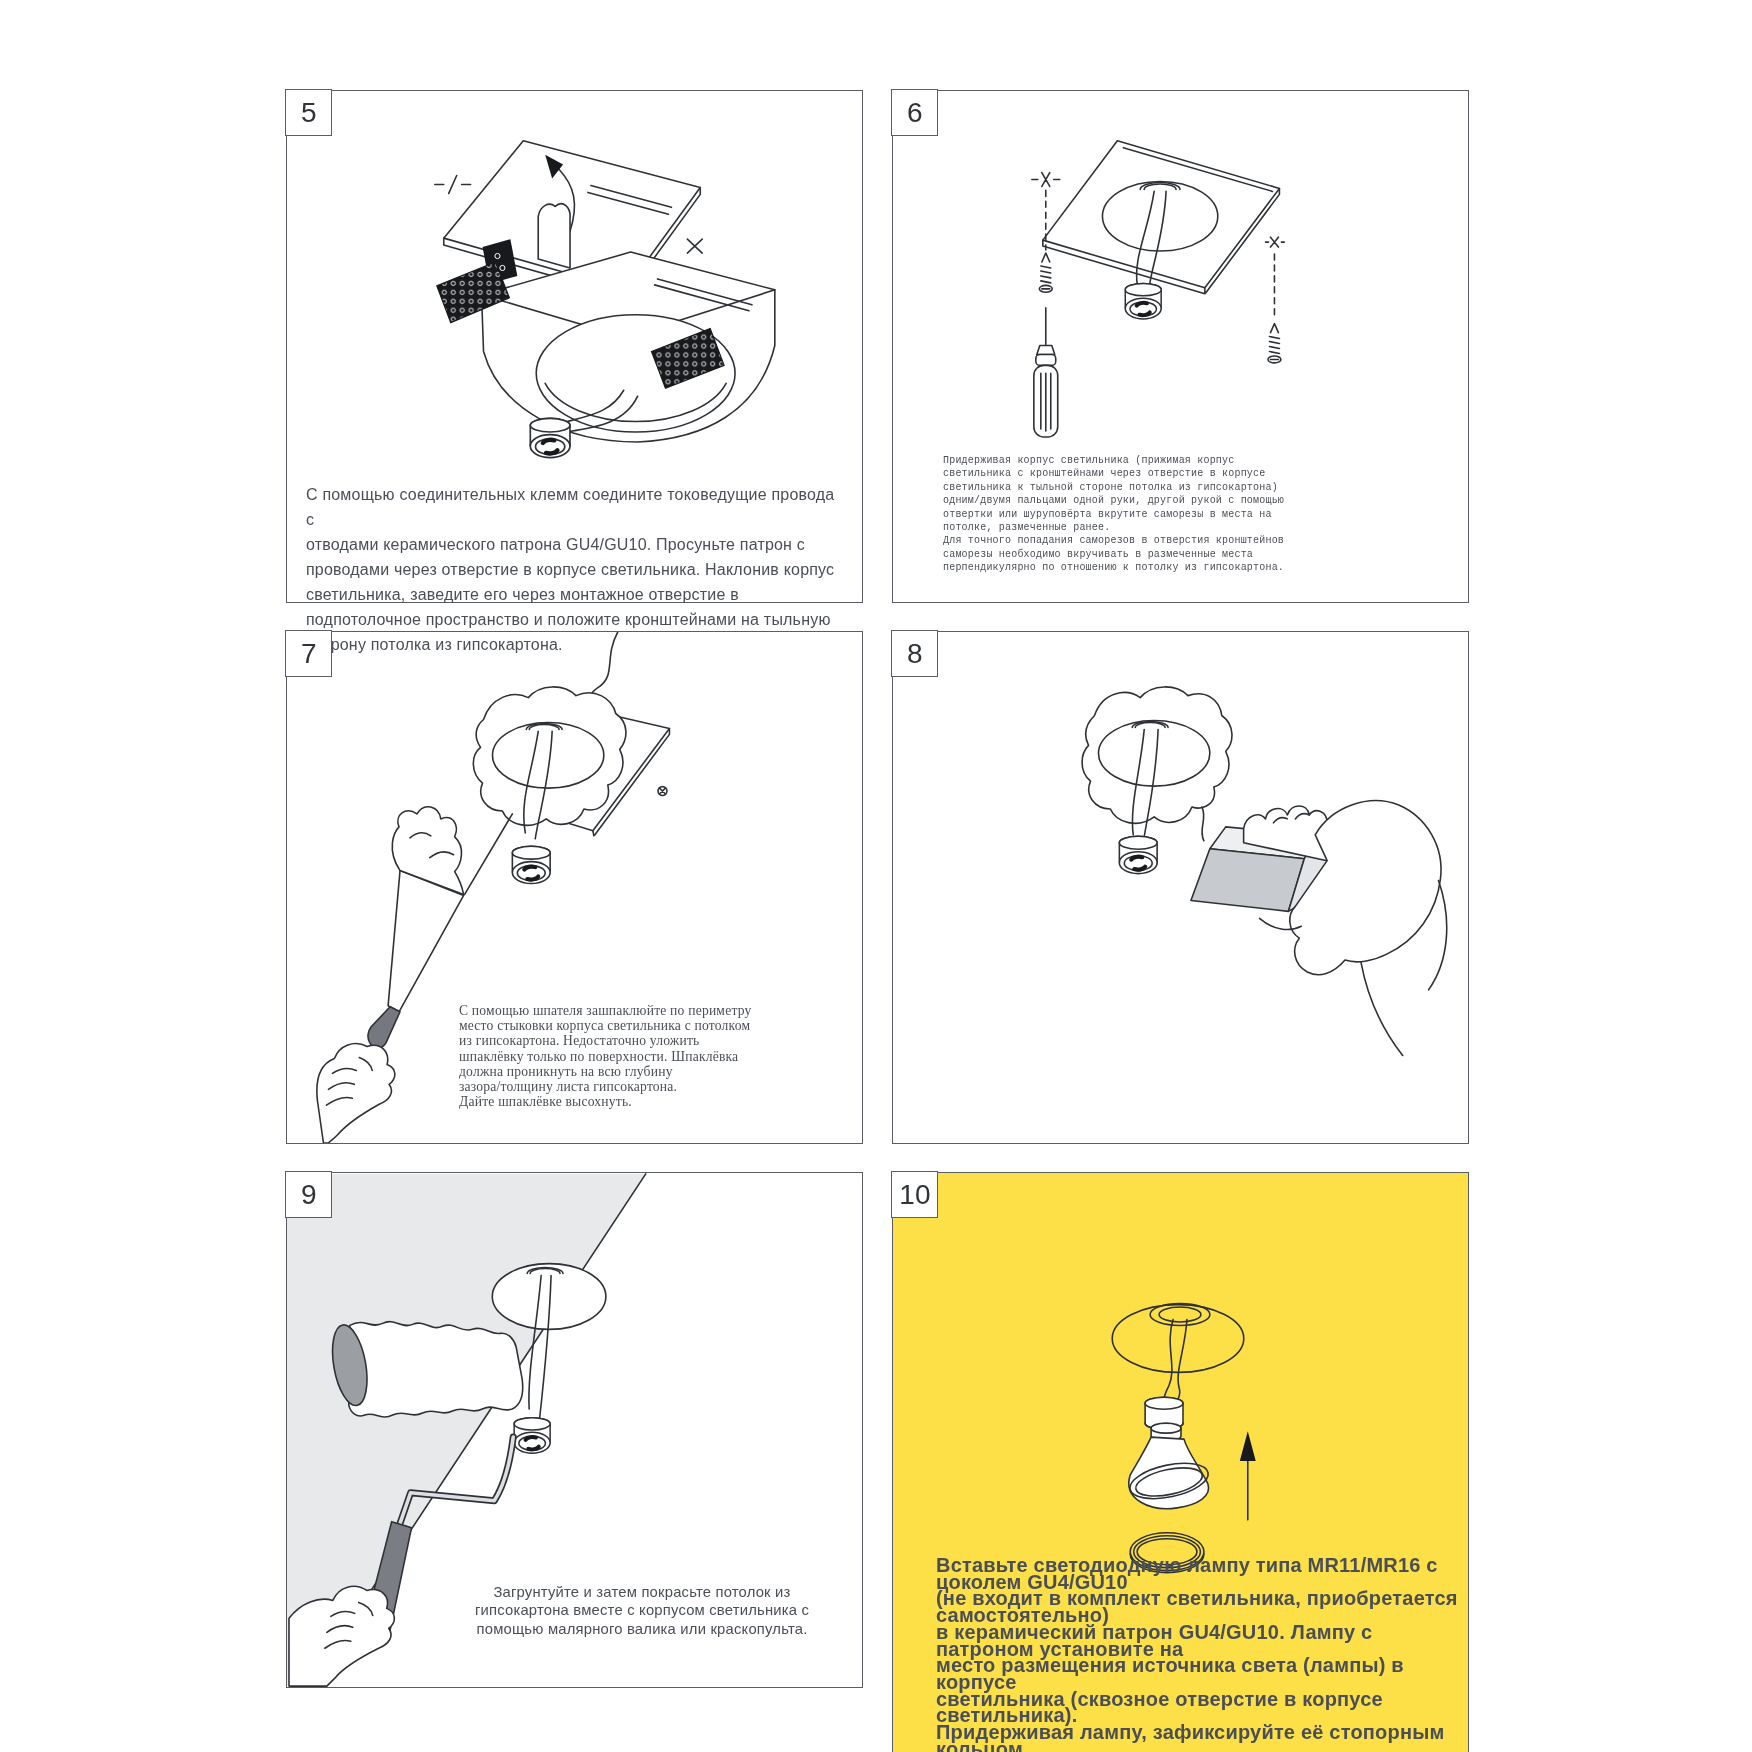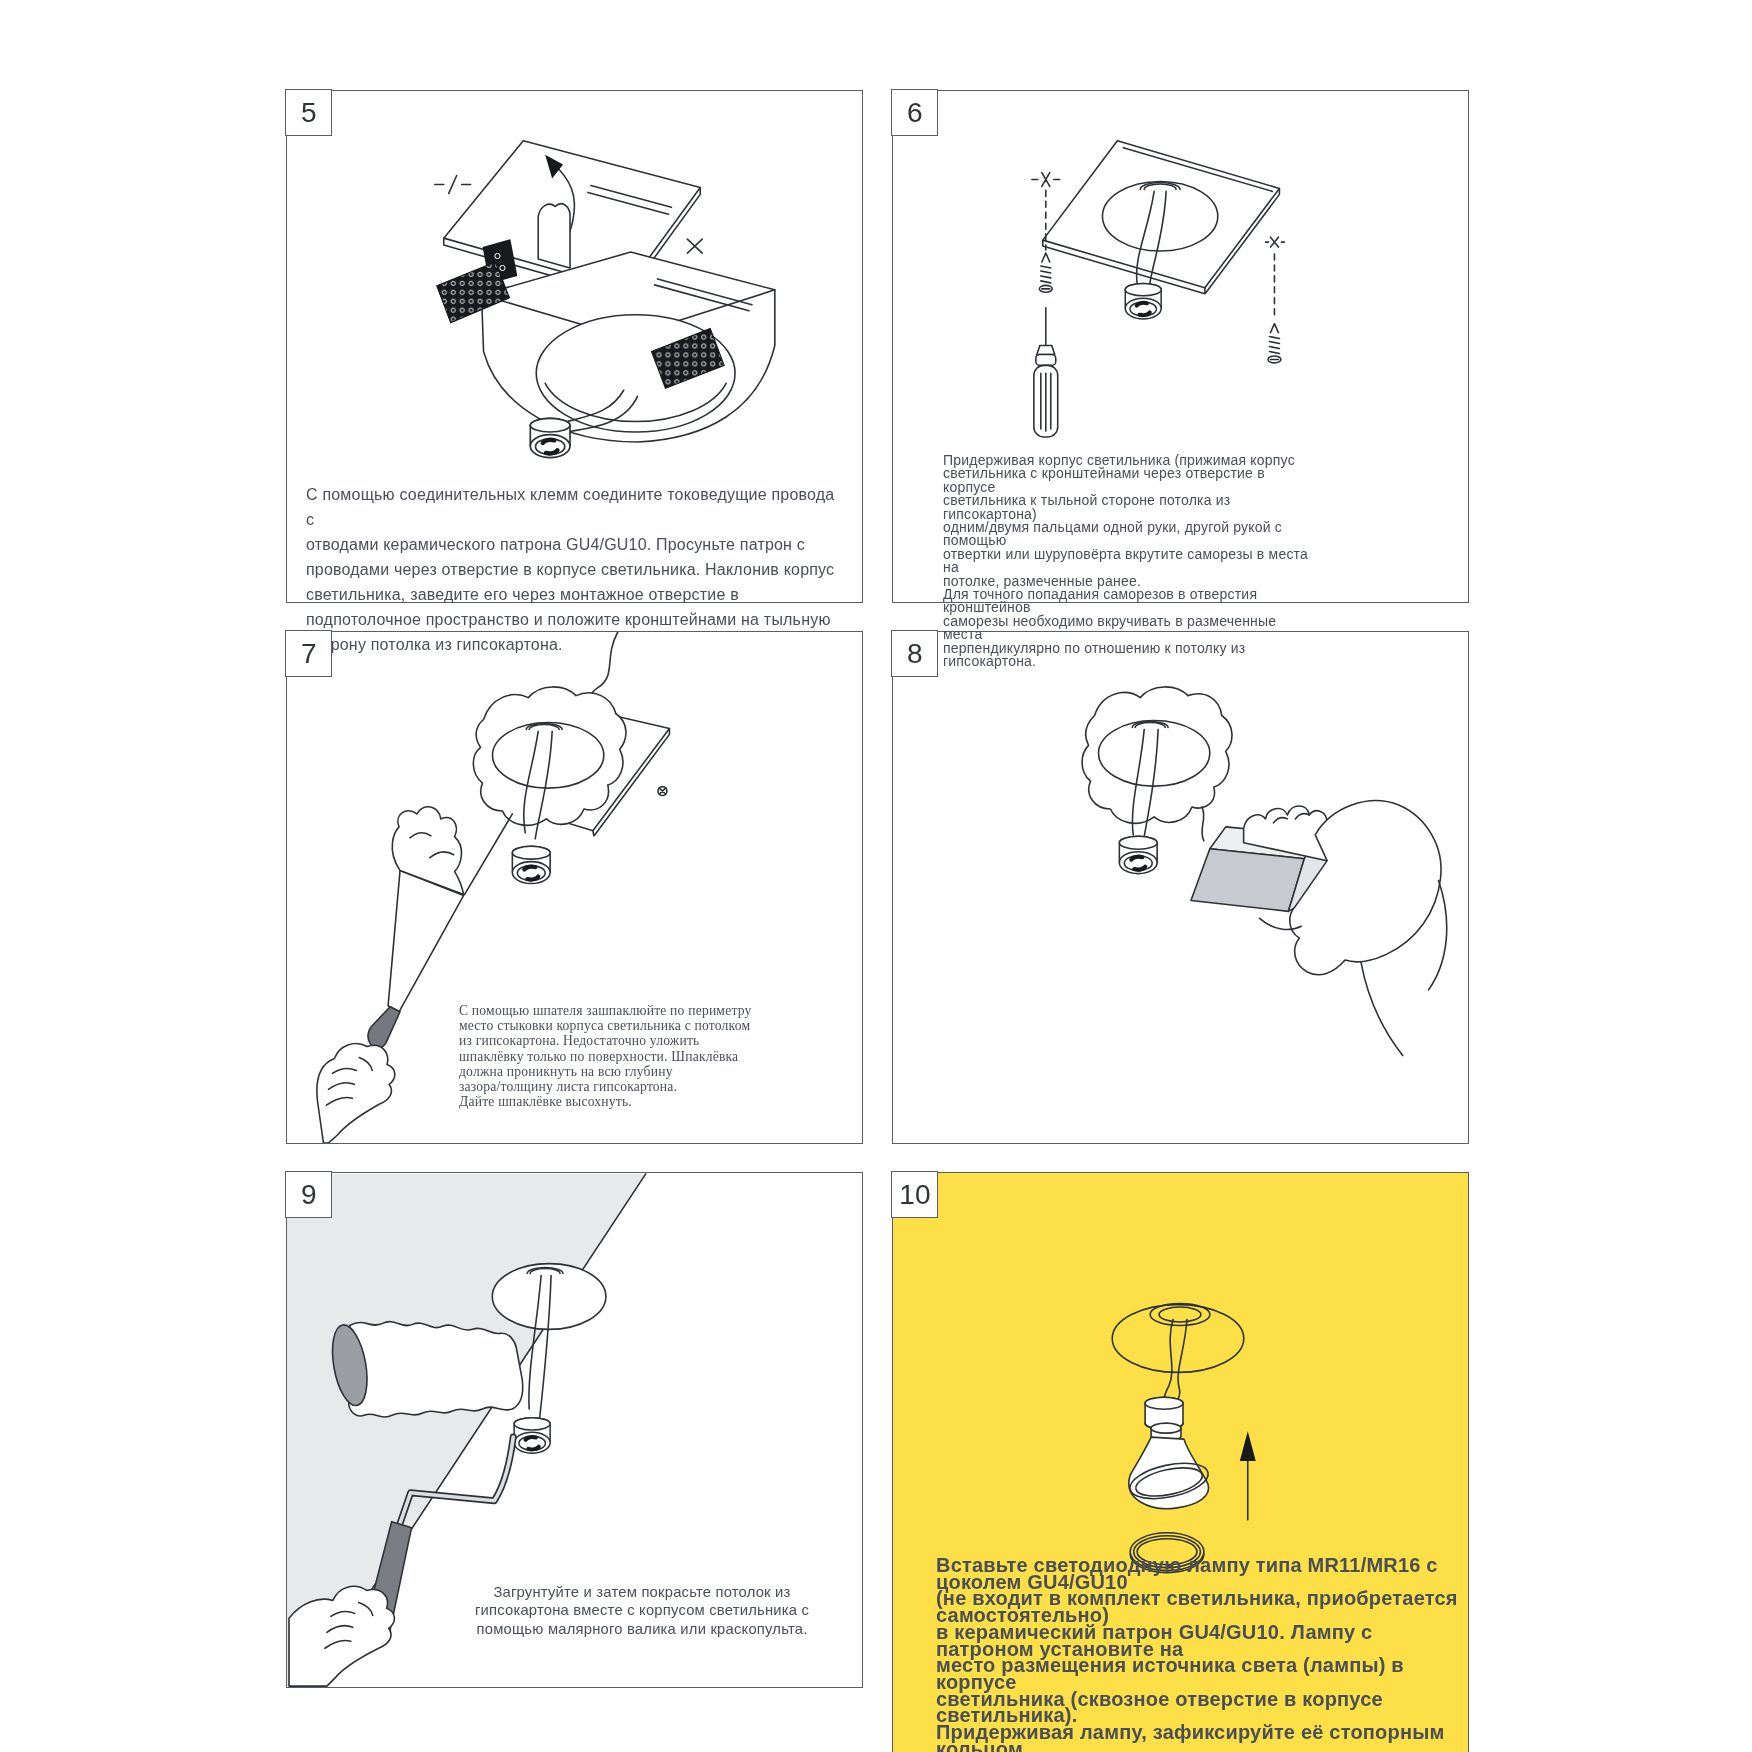--- a/index.html
+++ b/index.html
@@ -11,21 +11,21 @@
   .p7{left:286px;top:631px;height:513px;}
   .p8{left:892px;top:631px;height:513px;}
   .p9{left:286px;top:1172px;height:516px;}
   .p10{left:892px;top:1172px;height:600px;background:#fde047;}
   .badge{position:absolute;top:-1.6px;left:-1.6px;width:47px;height:47px;
          border:1.6px solid #5a5e64;background:#ffffff;display:flex;align-items:center;justify-content:center;
          font-size:28px;color:#303439;z-index:3;box-sizing:border-box;}
   .illus{position:absolute;left:0;top:0;width:100%;height:100%;z-index:1;}
   .txt{position:absolute;margin:0;white-space:pre-line;color:#4a4e56;z-index:2;}
   .t5{left:19px;top:391px;width:540px;font-size:16px;line-height:25px;letter-spacing:.2px;}
-  .t6{left:50px;top:363px;width:370px;font-size:14px;line-height:13.4px;letter-spacing:.2px;}
+  .t6{left:50px;top:363px;width:370px;font-size:10px;line-height:13.4px;letter-spacing:.2px;font-family:Liberation Mono, monospace;}
   .t7{left:172px;top:371px;width:380px;font-size:13.6px;line-height:15.2px;letter-spacing:.2px;font-family:Liberation Serif, serif;}
   .t8{left:45px;top:434px;width:510px;font-size:13.6px;line-height:15.4px;letter-spacing:.2px;}
   .t9{left:160px;top:410px;width:390px;font-size:14.8px;line-height:18.4px;letter-spacing:.2px;text-align:center;}
   .t10{left:43px;top:384px;width:525px;font-size:20px;line-height:16.7px;letter-spacing:.2px;font-weight:bold;}
   .ln{fill:none;stroke:#2e3237;stroke-width:1.6;stroke-linecap:round;stroke-linejoin:round;}
   .wh{fill:#ffffff;stroke:#2e3237;stroke-width:1.6;stroke-linecap:round;stroke-linejoin:round;}
   .dk{fill:#17191c;stroke:none;}
 </style>
 </head>
 <body>

